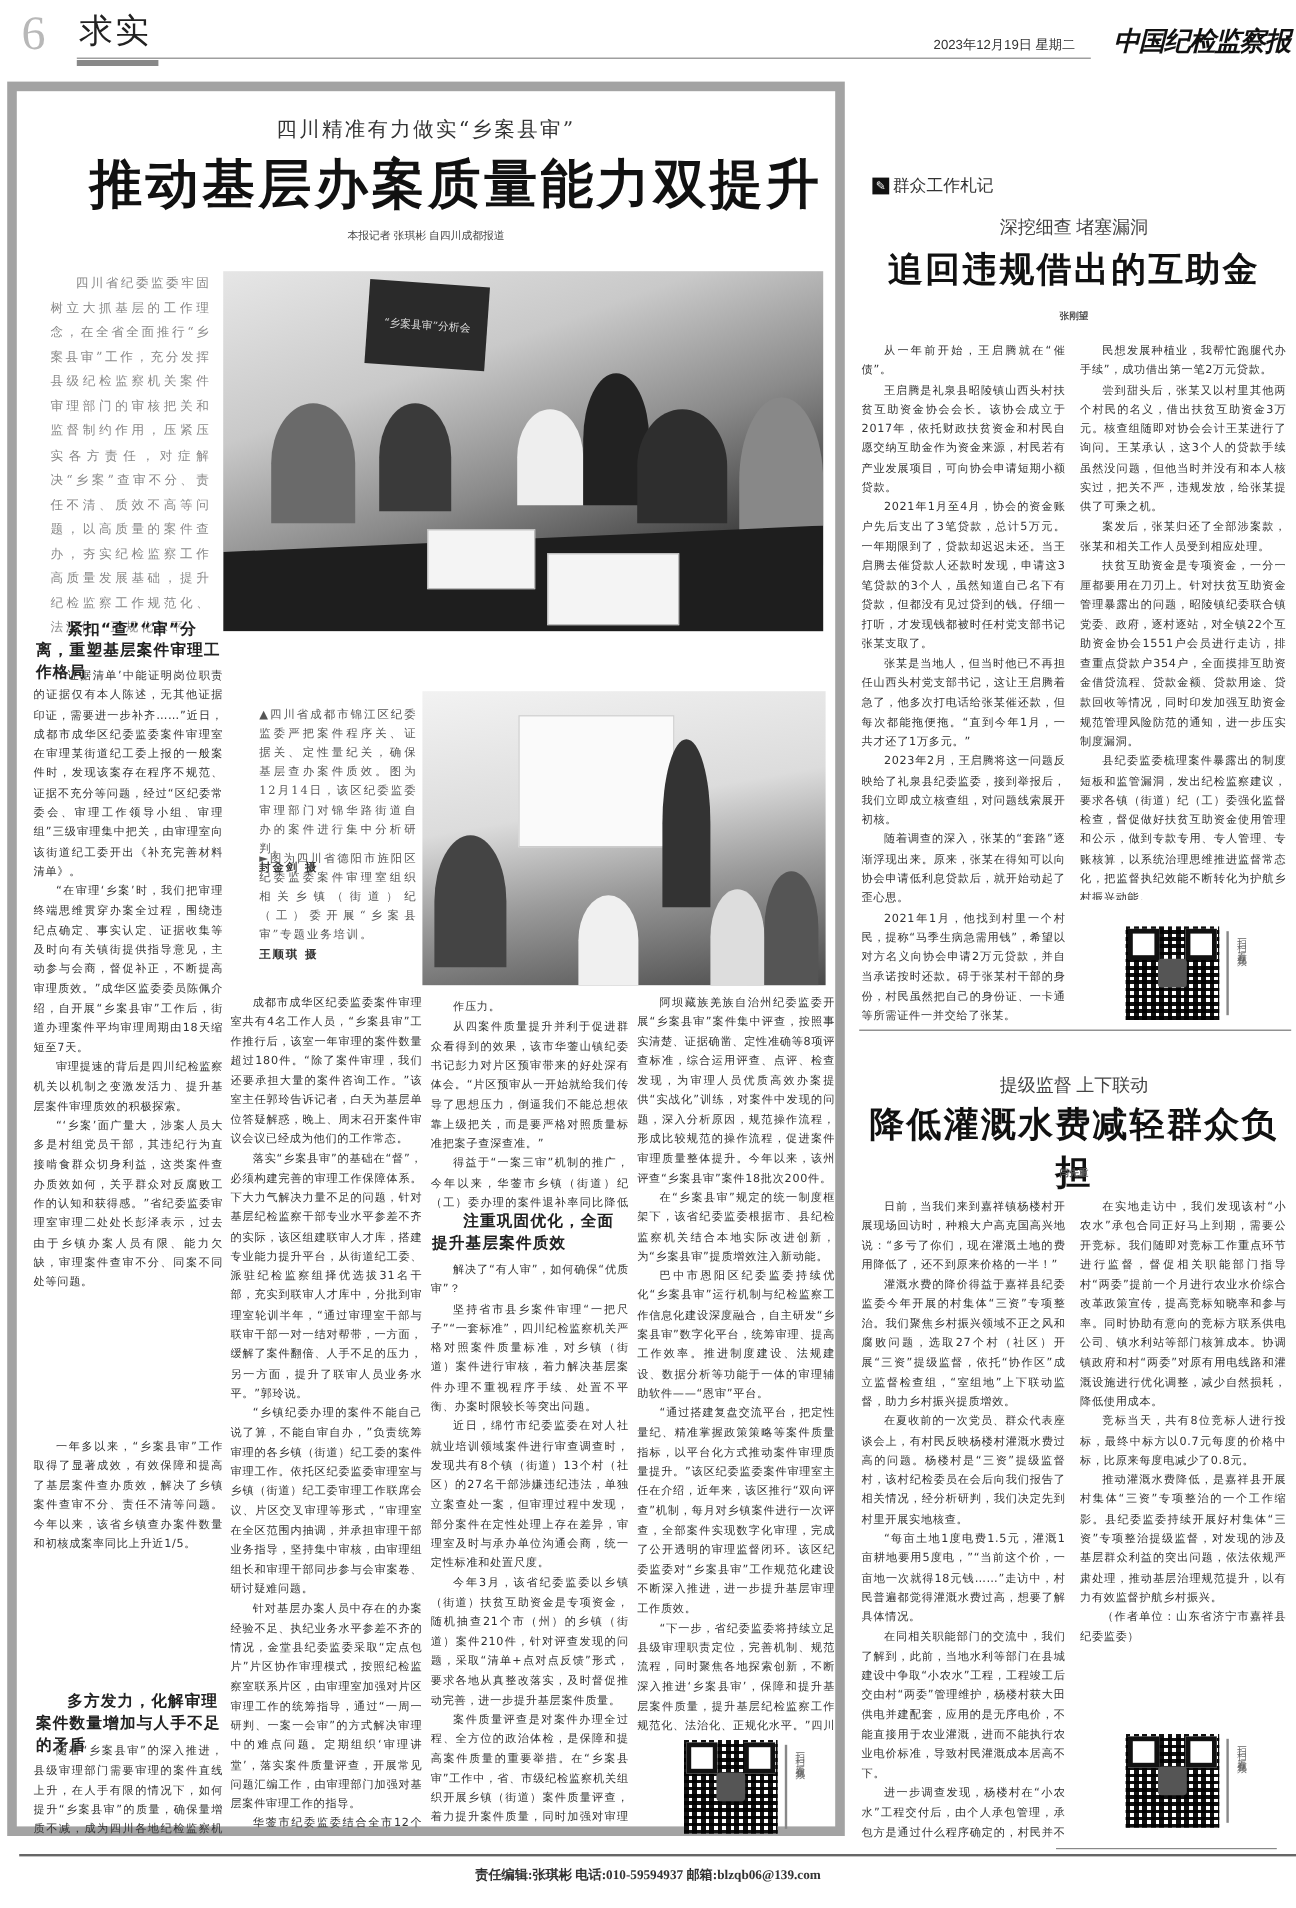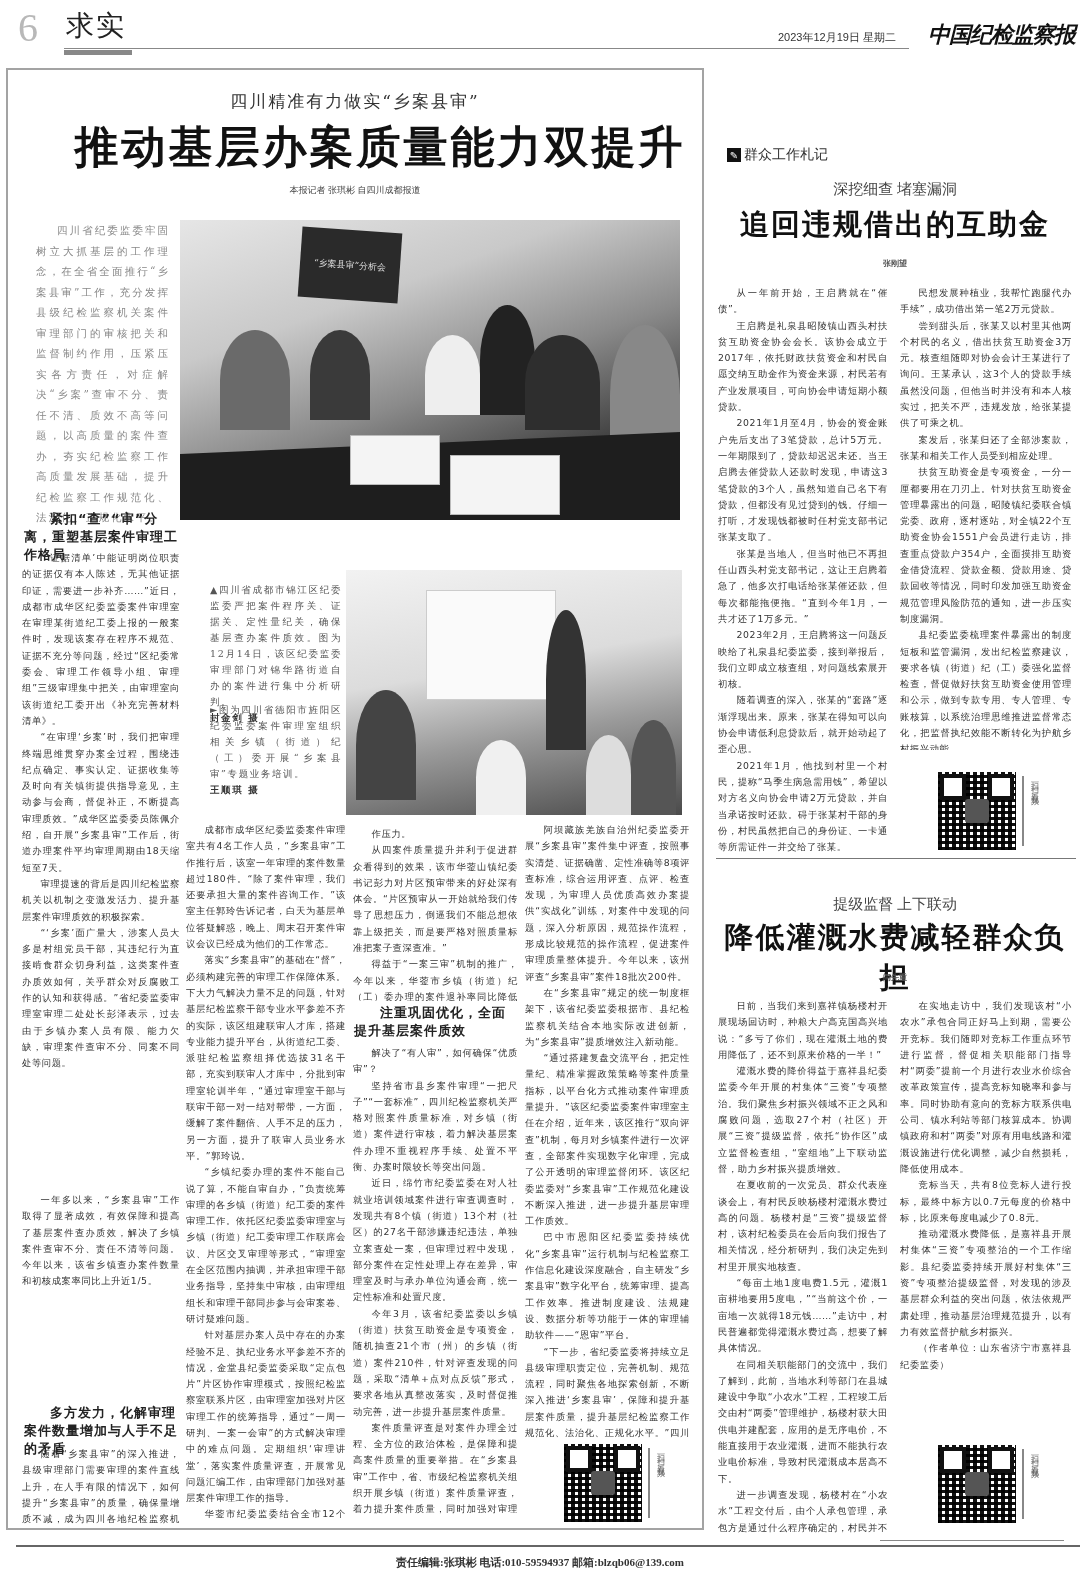--- a/index.html
+++ b/index.html
@@ -7,21 +7,21 @@
   body { position: relative; font-family: "DejaVu Serif", "Liberation Serif", serif; color: #222; }
 
   .masthead { position: absolute; left: 0; top: 0; width: 1080px; height: 60px; }
   .page-num { position: absolute; left: 18px; top: 8px; font-size: 40px; color: #b8b8b8; font-family: "Liberation Serif", serif; line-height: 1; }
   .section-name { position: absolute; left: 66px; top: 12px; font-size: 28px; color: #222; letter-spacing: 2px; line-height: 1; }
   .section-bar { position: absolute; left: 64px; top: 50px; width: 68px; height: 5px; background: #888; }
   .mast-rule { position: absolute; left: 64px; top: 48px; width: 845px; height: 1px; background: #888; }
   .mast-date { position: absolute; left: 778px; top: 30px; font-size: 11px; color: #333; font-family: "Liberation Sans", sans-serif; }
   .mast-logo { position: absolute; left: 928px; top: 20px; font-size: 22px; font-weight: bold; color: #111; letter-spacing: -1px; font-style: italic; }
 
-  .feature-box { position: absolute; left: 6px; top: 68px; width: 698px; height: 1462px; border: 2px solid #a3a3a3; }
+  .feature-box { position: absolute; left: 6px; top: 68px; width: 698px; height: 1462px; border: 8px solid #a3a3a3; }
   .kicker { position: absolute; left: 0; width: 100%; top: 20px; text-align: center; font-size: 17px; color: #333; letter-spacing: 2px; }
   .headline { position: absolute; left: 0; width: 100%; top: 48px; text-align: center; font-size: 44px; font-weight: bold; color: #111; letter-spacing: 3px; margin-left: 25px; }
   .byline { position: absolute; left: 0; width: 100%; top: 114px; text-align: center; font-size: 9px; color: #444; font-family: "Liberation Sans", sans-serif; }
 
   .lede { position: absolute; left: 28px; top: 150px; width: 134px; font-size: 10.5px; line-height: 20.5px; color: #888; letter-spacing: 2px; text-align: justify; }
 
   .photo { position: absolute; background: linear-gradient(160deg, #e6e6e6 0%, #c9c9c9 30%, #8a8a8a 55%, #3a3a3a 80%, #1a1a1a 100%); overflow: hidden; }
   .photo-1 { left: 172px; top: 150px; width: 500px; height: 300px; }
   .photo-2 { left: 338px; top: 500px; width: 336px; height: 245px; background: linear-gradient(170deg, #f2f2f2 0%, #dcdcdc 40%, #9a9a9a 65%, #4a4a4a 100%); }
   .screen { position: absolute; left: 120px; top: 10px; width: 100px; height: 70px; background: #2a2a2a; color: #ddd; font-size: 9px; display:flex; align-items:center; justify-content:center; transform: rotate(4deg); }
@@ -143,22 +143,22 @@
     <p>解决了“有人审”，如何确保“优质审”？</p>
     <p>坚持省市县乡案件审理“一把尺子”“一套标准”，四川纪检监察机关严格对照案件质量标准，对乡镇（街道）案件进行审核，着力解决基层案件办理不重视程序手续、处置不平衡、办案时限较长等突出问题。</p>
     <p>近日，绵竹市纪委监委在对人社就业培训领域案件进行审查调查时，发现共有8个镇（街道）13个村（社区）的27名干部涉嫌违纪违法，单独立案查处一案，但审理过程中发现，部分案件在定性处理上存在差异，审理室及时与承办单位沟通会商，统一定性标准和处置尺度。</p>
     <p>今年3月，该省纪委监委以乡镇（街道）扶贫互助资金是专项资金，随机抽查21个市（州）的乡镇（街道）案件210件，针对评查发现的问题，采取“清单+点对点反馈”形式，要求各地从真整改落实，及时督促推动完善，进一步提升基层案件质量。</p>
     <p>案件质量评查是对案件办理全过程、全方位的政治体检，是保障和提高案件质量的重要举措。在“乡案县审”工作中，省、市级纪检监察机关组织开展乡镇（街道）案件质量评查，着力提升案件质量，同时加强对审理人员配备较少、人均办案数较高、案件质量问题较多地方的评查工作，杜绝“乡案县审”工作从县级层面代上级评查。</p>
   </div>
 
   <div class="body-col" style="left:517px;top:752px;width:165px;height:618px">
     <p>阿坝藏族羌族自治州纪委监委开展“乡案县审”案件集中评查，按照事实清楚、证据确凿、定性准确等8项评查标准，综合运用评查、点评、检查发现，为审理人员优质高效办案提供“实战化”训练，对案件中发现的问题，深入分析原因，规范操作流程，形成比较规范的操作流程，促进案件审理质量整体提升。今年以来，该州评查“乡案县审”案件18批次200件。</p>
     <p>在“乡案县审”规定的统一制度框架下，该省纪委监委根据市、县纪检监察机关结合本地实际改进创新，为“乡案县审”提质增效注入新动能。</p>
+    <p>巴中市恩阳区纪委监委持续优化“乡案县审”运行机制与纪检监察工作信息化建设深度融合，自主研发“乡案县审”数字化平台，统筹审理、提高工作效率。推进制度建设、法规建设、数据分析等功能于一体的审理辅助软件——“恩审”平台。</p>
     <p>“通过搭建复盘交流平台，把定性量纪、精准掌握政策策略等案件质量指标，以平台化方式推动案件审理质量提升。”该区纪委监委案件审理室主任在介绍，近年来，该区推行“双向评查”机制，每月对乡镇案件进行一次评查，全部案件实现数字化审理，完成了公开透明的审理监督闭环。该区纪委监委对“乡案县审”工作规范化建设不断深入推进，进一步提升基层审理工作质效。</p>
-    <p>巴中市恩阳区纪委监委持续优化“乡案县审”运行机制与纪检监察工作信息化建设深度融合，自主研发“乡案县审”数字化平台，统筹审理、提高工作效率。推进制度建设、法规建设、数据分析等功能于一体的审理辅助软件——“恩审”平台。</p>
     <p>“下一步，省纪委监委将持续立足县级审理职责定位，完善机制、规范流程，同时聚焦各地探索创新，不断深入推进‘乡案县审’，保障和提升基层案件质量，提升基层纪检监察工作规范化、法治化、正规化水平。”四川省纪委监委有关负责人表示。</p>
   </div>
 
   <div class="qr-block" style="left:556px;top:1374px">
     <div class="qr">
         <div class="qr-center"></div>
       </div>
     <div class="qr-label">扫一扫 看视频</div>
   </div>
 </div>

